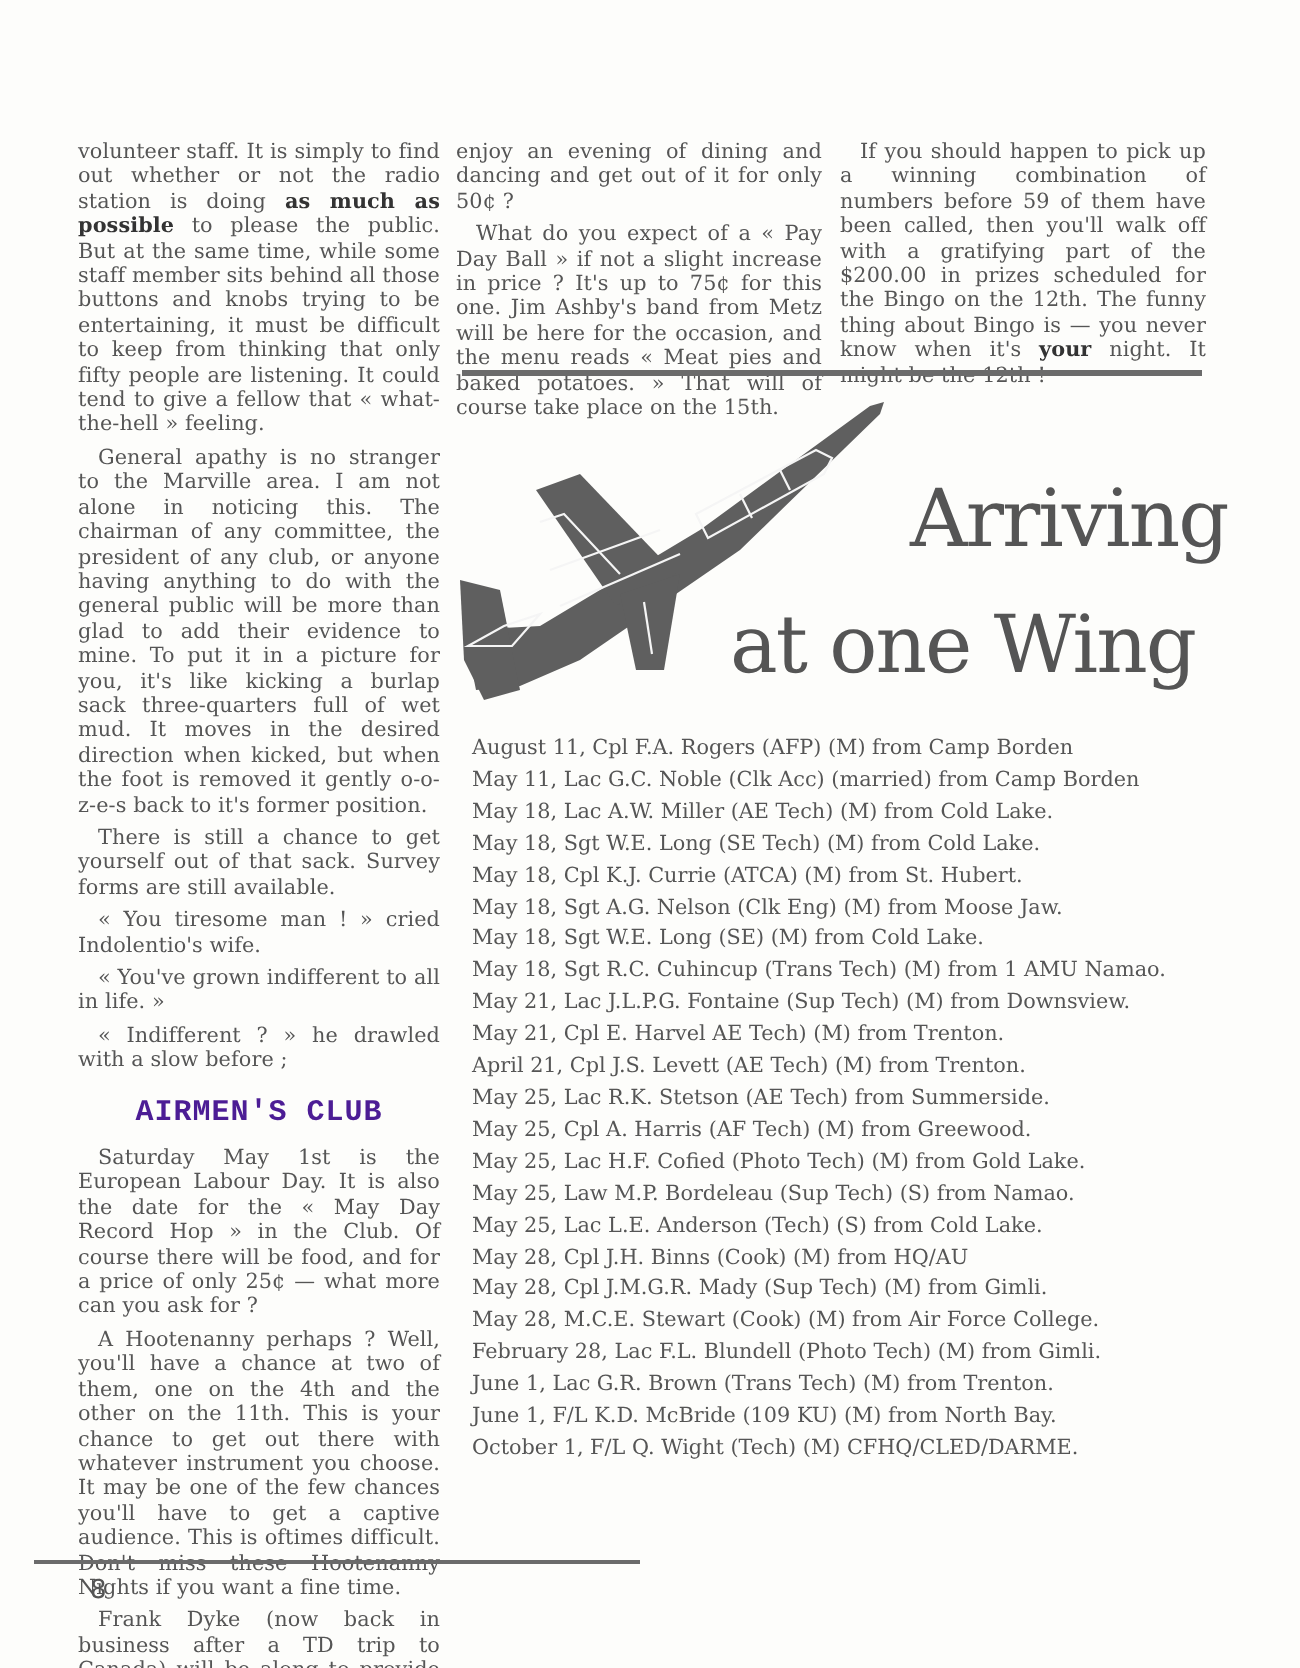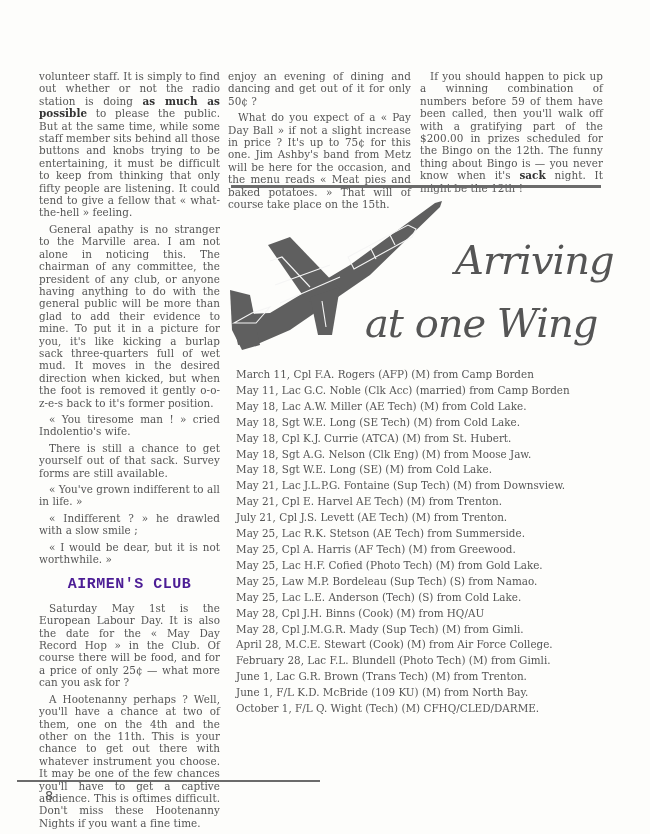--- a/index.html
+++ b/index.html
@@ -16,52 +16,51 @@
   #col3 { left:420px; top:70px; width:183px; }
   .heading {
     font-family:Liberation Mono, monospace; font-weight:bold; font-size:15px;
     letter-spacing:0.5px; color:#4c1d95; text-align:center; margin:14px 0 10px 0; text-indent:0;
   }
   .rule-top { position:absolute; left:231px; top:185px; width:370px; height:3px; background:#6b6b6b; }
   .rule-bottom { position:absolute; left:17px; top:780px; width:303px; height:2px; background:#6b6b6b; }
   .page-num { position:absolute; left:45px; top:788px; font-family:"DejaVu Sans", sans-serif; font-size:13px; color:#555; }
   #plane { position:absolute; left:230px; top:195px; width:220px; height:160px; }
   .title-script {
-    position:absolute; font-family:"DejaVu Serif", serif; font-style:italic; color:#555;
+    position:absolute; font-family:"DejaVu Serif", serif; color:#555;
     font-size:40px; letter-spacing:-1px;
   }
   #title1 { left:455px; top:237px; }
   #title2 { left:365px; top:300px; }
   #arrivals { position:absolute; left:236px; top:367px; width:400px; font-size:10.4px; line-height:15.9px; }
   #arrivals .row { white-space:nowrap; color:#555; }
 </style>
 </head>
 <body>
 
 <div id="col1" class="col">
   <p class="noindent"><span>volunteer staff. It is simply to find out whether or not the radio station is doing </span><b>as much as possible</b><span> to please the public. But at the same time, while some staff member sits behind all those buttons and knobs trying to be entertaining, it must be difficult to keep from thinking that only fifty people are listening. It could tend to give a fellow that « what-the-hell » feeling.</span></p>
   <p>General apathy is no stranger to the Marville area. I am not alone in noticing this. The chairman of any committee, the president of any club, or anyone having anything to do with the general public will be more than glad to add their evidence to mine. To put it in a picture for you, it's like kicking a burlap sack three-quarters full of wet mud. It moves in the desired direction when kicked, but when the foot is removed it gently o-o-z-e-s back to it's former position.</p>
+  <p>There is still a chance to get yourself out of that sack. Survey forms are still available.</p>
   <p>« You tiresome man ! » cried Indolentio's wife.</p>
-  <p>There is still a chance to get yourself out of that sack. Survey forms are still available.</p>
   <p>« You've grown indifferent to all in life. »</p>
-  <p>« Indifferent ? » he drawled with a slow smile ;</p>
-  <p>« I would be dear, but it is not worthwhile. »</p>
+  <p>« Indifferent ? » he drawled with a slow before ;</p>
   <div class="heading">AIRMEN'S CLUB</div>
   <p>Saturday May 1st is the European Labour Day. It is also the date for the « May Day Record Hop » in the Club. Of course there will be food, and for a price of only 25¢ — what more can you ask for ?</p>
   <p>A Hootenanny perhaps ? Well, you'll have a chance at two of them, one on the 4th and the other on the 11th. This is your chance to get out there with whatever instrument you choose. It may be one of the few chances you'll have to get a captive audience. This is oftimes difficult. Don't miss these Hootenanny Nights if you want a fine time.</p>
   <p>Frank Dyke (now back in business after a TD trip to Canada) will be along to provide the music for the « Meet The Neighbours » dance on the 8th. The cost of admission is 50¢. Let's face it — how often do you have a chance to meet a neighbour,</p>
 </div>
 
 <div id="col2" class="col">
   <p class="noindent">enjoy an evening of dining and dancing and get out of it for only 50¢ ?</p>
   <p>What do you expect of a « Pay Day Ball » if not a slight increase in price ? It's up to 75¢ for this one. Jim Ashby's band from Metz will be here for the occasion, and the menu reads « Meat pies and baked potatoes. » That will of course take place on the 15th.</p>
 </div>
 
 <div id="col3" class="col">
-  <p><span>If you should happen to pick up a winning combination of numbers before 59 of them have been called, then you'll walk off with a gratifying part of the $200.00 in prizes scheduled for the Bingo on the 12th. The funny thing about Bingo is — you never know when it's </span><b>sack</b><span> night. It might be the 12th !</span></p>
+  <p><span>If you should happen to pick up a winning combination of numbers before 59 of them have been called, then you'll walk off with a gratifying part of the $200.00 in prizes scheduled for the Bingo on the 12th. The funny thing about Bingo is — you never know when it's </span><b>your</b><span> night. It might be the 12th !</span></p>
 </div>
 
 <div class="rule-top"></div>
 
 <svg id="plane" viewBox="0 0 220 160">
   <g fill="#5f5f5f" stroke="none">
 
     <path d="M2,120 L40,118 L120,70 L205,8 L212,6 L210,12 L140,80 L60,135 L30,148 L8,150 Z"></path>
 
     <path d="M38,50 L60,42 L108,92 L78,108 Z"></path>
@@ -79,38 +78,39 @@
     <path d="M50,108 L110,82"></path>
     <path d="M92,106 L96,132"></path>
     <path d="M4,128 L22,118 L40,112 L26,128 Z"></path>
   </g>
 </svg>
 
 <div id="title1" class="title-script">Arriving</div>
 <div id="title2" class="title-script">at one Wing</div>
 
 <div id="arrivals">
-    <div class="row">March 11, Cpl F.A. Rogers (AFP) (M) from Camp Borden</div>
+    <div class="row">August 11, Cpl F.A. Rogers (AFP) (M) from Camp Borden</div>
     <div class="row">May 11, Lac G.C. Noble (Clk Acc) (married) from Camp Borden</div>
     <div class="row">May 18, Lac A.W. Miller (AE Tech) (M) from Cold Lake.</div>
     <div class="row">May 18, Sgt W.E. Long (SE Tech) (M) from Cold Lake.</div>
     <div class="row">May 18, Cpl K.J. Currie (ATCA) (M) from St. Hubert.</div>
     <div class="row">May 18, Sgt A.G. Nelson (Clk Eng) (M) from Moose Jaw.</div>
     <div class="row">May 18, Sgt W.E. Long (SE) (M) from Cold Lake.</div>
+    <div class="row">May 18, Sgt R.C. Cuhincup (Trans Tech) (M) from 1 AMU Namao.</div>
     <div class="row">May 21, Lac J.L.P.G. Fontaine (Sup Tech) (M) from Downsview.</div>
     <div class="row">May 21, Cpl E. Harvel AE Tech) (M) from Trenton.</div>
-    <div class="row">July 21, Cpl J.S. Levett (AE Tech) (M) from Trenton.</div>
+    <div class="row">April 21, Cpl J.S. Levett (AE Tech) (M) from Trenton.</div>
     <div class="row">May 25, Lac R.K. Stetson (AE Tech) from Summerside.</div>
     <div class="row">May 25, Cpl A. Harris (AF Tech) (M) from Greewood.</div>
     <div class="row">May 25, Lac H.F. Cofied (Photo Tech) (M) from Gold Lake.</div>
     <div class="row">May 25, Law M.P. Bordeleau (Sup Tech) (S) from Namao.</div>
     <div class="row">May 25, Lac L.E. Anderson (Tech) (S) from Cold Lake.</div>
     <div class="row">May 28, Cpl J.H. Binns (Cook) (M) from HQ/AU</div>
     <div class="row">May 28, Cpl J.M.G.R. Mady (Sup Tech) (M) from Gimli.</div>
-    <div class="row">April 28, M.C.E. Stewart (Cook) (M) from Air Force College.</div>
+    <div class="row">May 28, M.C.E. Stewart (Cook) (M) from Air Force College.</div>
     <div class="row">February 28, Lac F.L. Blundell (Photo Tech) (M) from Gimli.</div>
     <div class="row">June 1, Lac G.R. Brown (Trans Tech) (M) from Trenton.</div>
     <div class="row">June 1, F/L K.D. McBride (109 KU) (M) from North Bay.</div>
     <div class="row">October 1, F/L Q. Wight (Tech) (M) CFHQ/CLED/DARME.</div>
   </div>
 
 <div class="rule-bottom"></div>
 <div class="page-num">8</div>
 
 </body></html>

